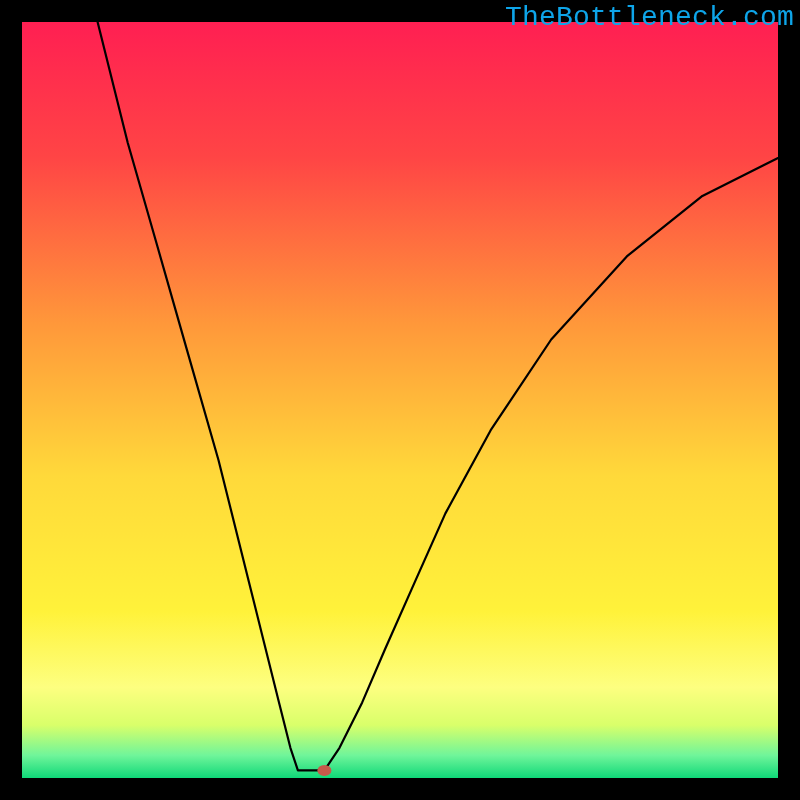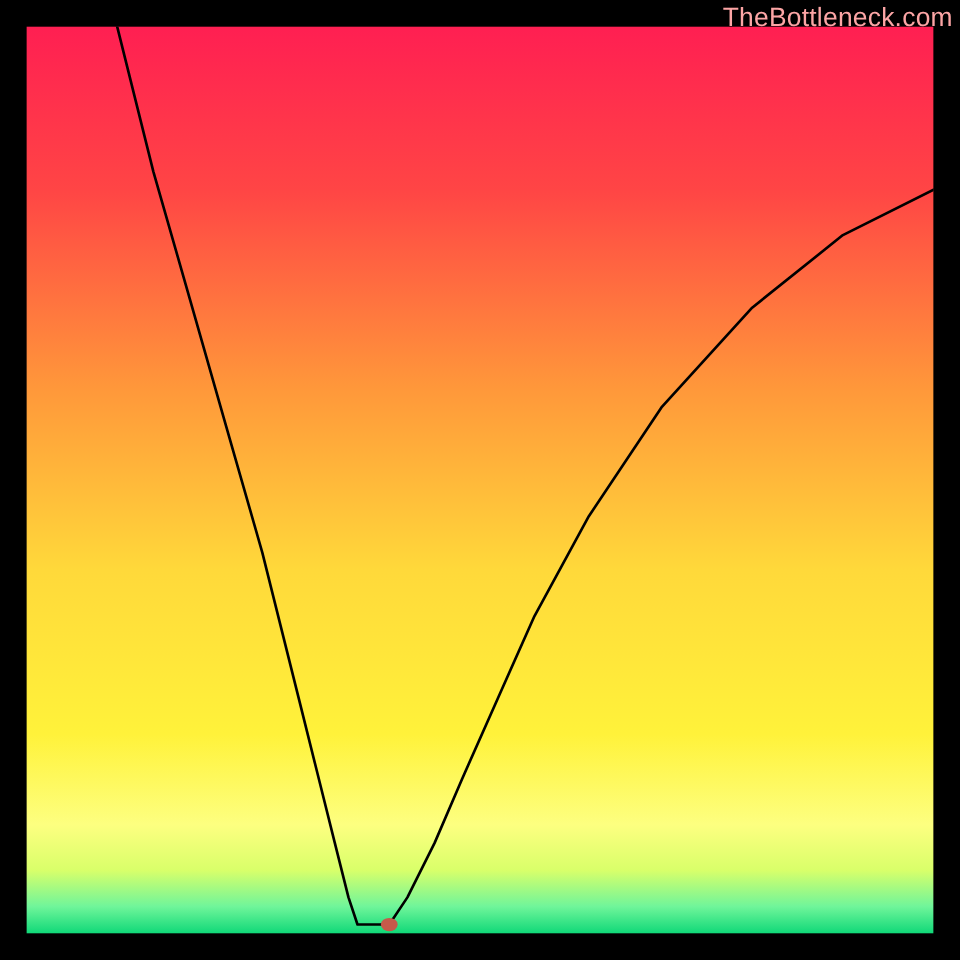--- a/index.html
+++ b/index.html
@@ -16,25 +16,26 @@
     left: 22px;
     top: 22px;
     width: 756px;
     height: 756px;
     background: #000;
   }
   .watermark {
     position: absolute;
     top: 2px;
     right: 6px;
-    color: #fca5a5;
-    font-size: 22px;
+    color: #0ea5e9;
+    font-size: 28px;
     font-weight: 500;
     letter-spacing: 0.2px;
     user-select: none;
+    font-family: Liberation Mono, monospace;
   }
   svg { display: block; }
 </style>
 </head>
 <body>
 
 <div class="frame">
   <svg id="plot" width="756" height="756" viewBox="0 0 756 756">
     <defs>
       <linearGradient id="bg-grad" x1="0" y1="0" x2="0" y2="1">

